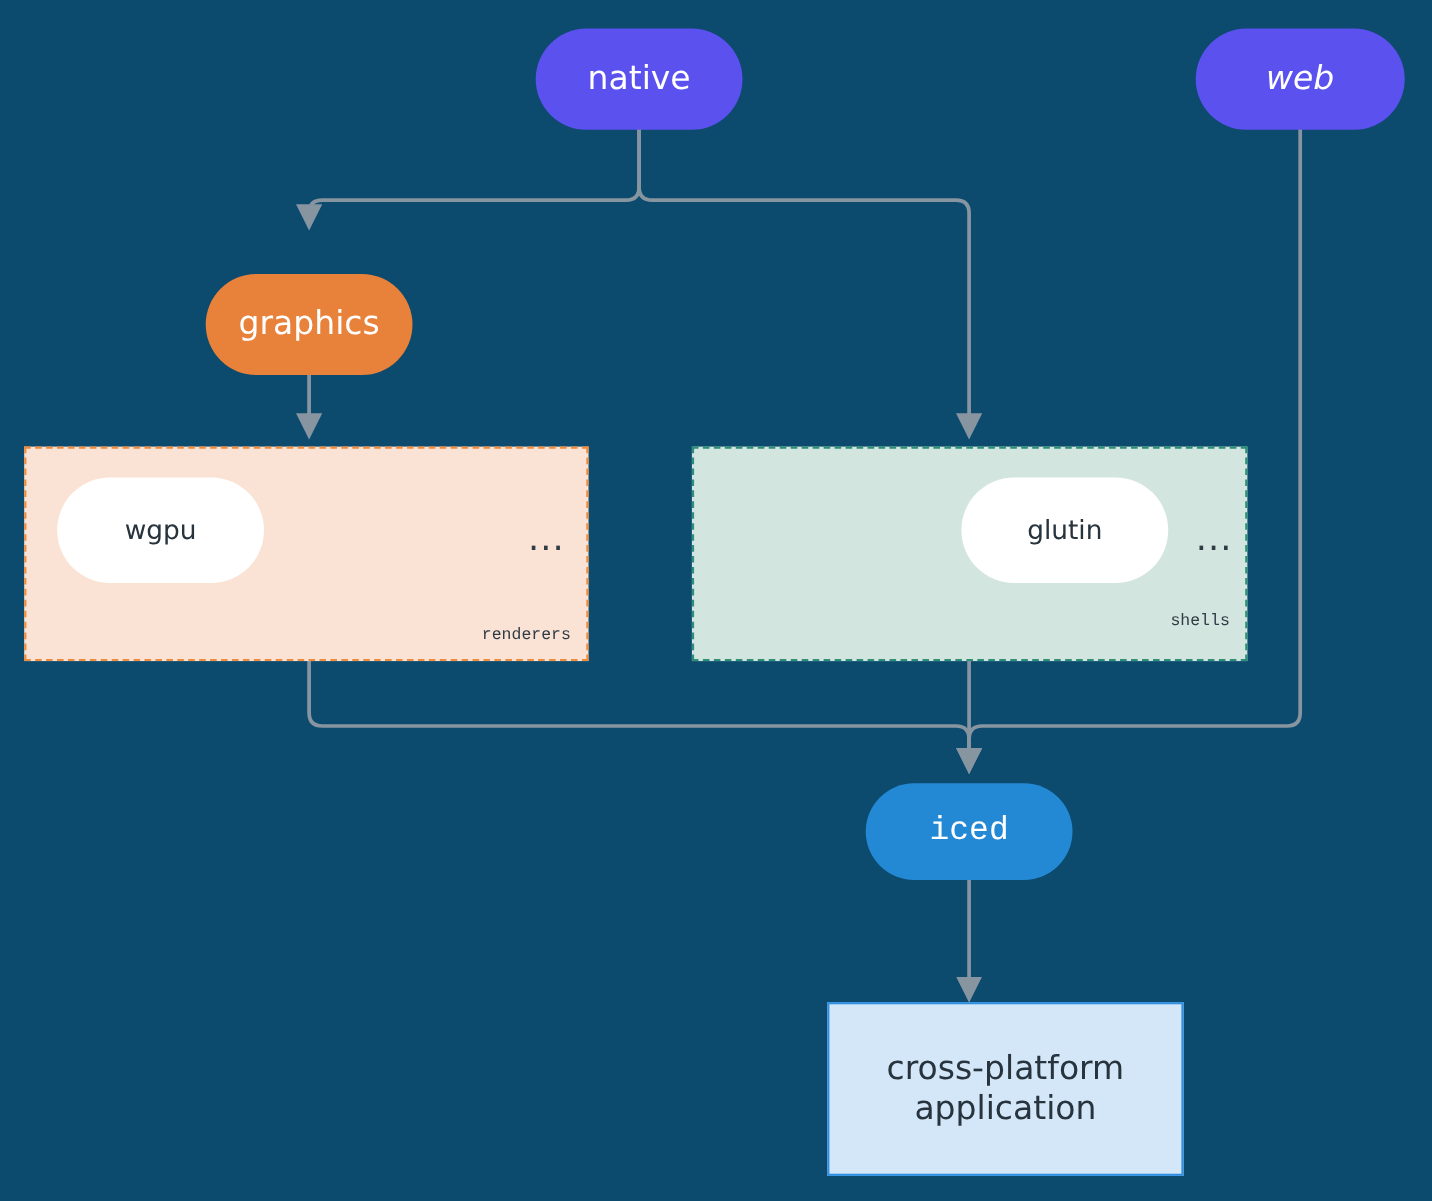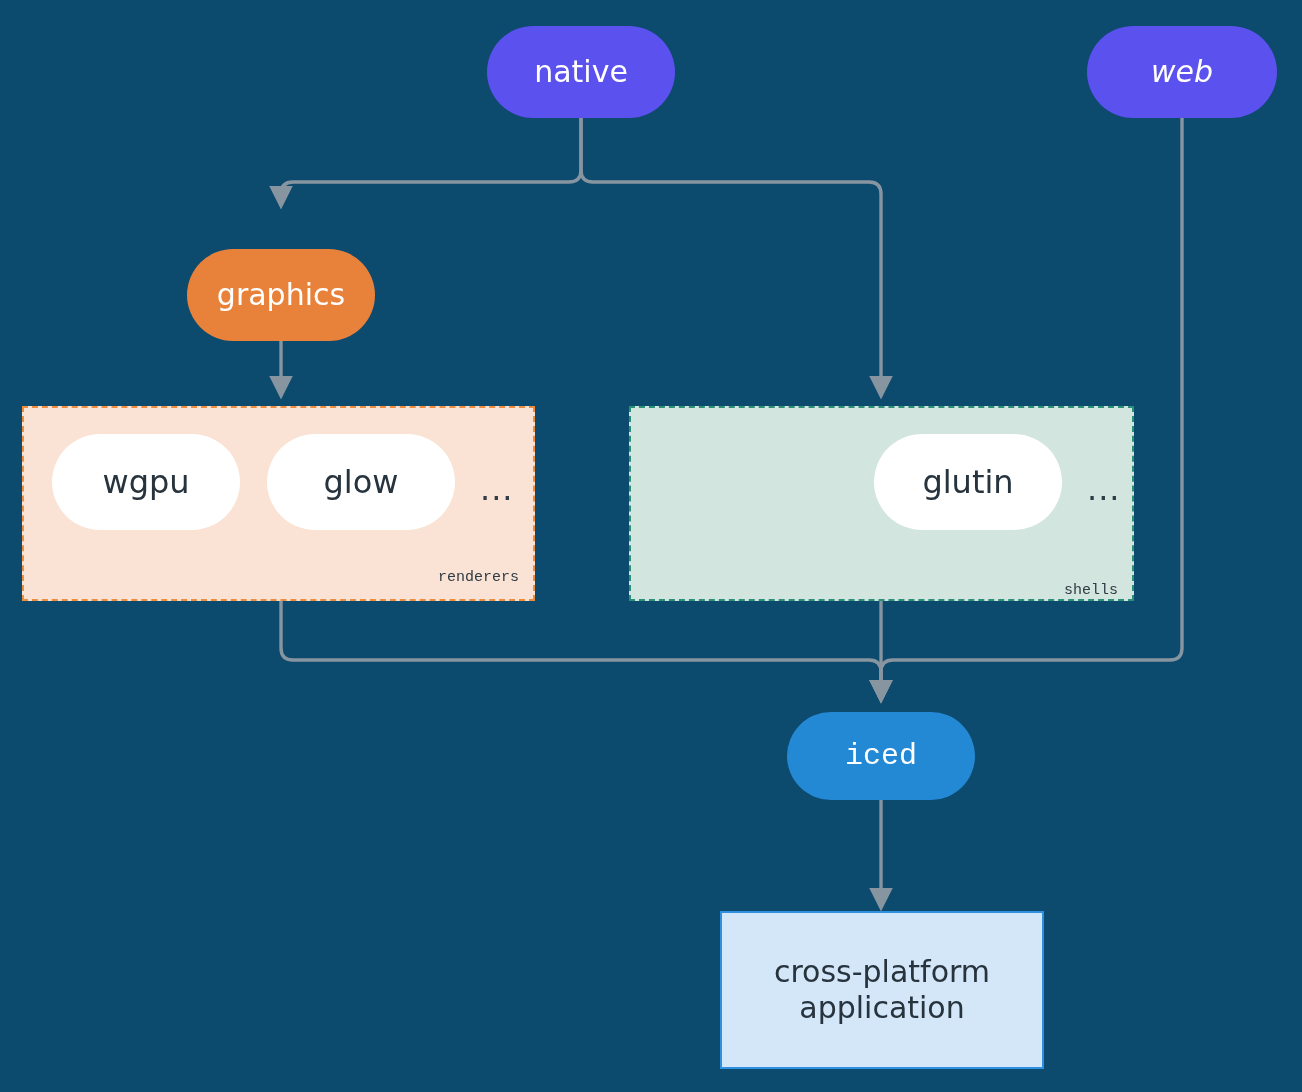--- a/index.html
+++ b/index.html
@@ -65,20 +65,21 @@
     font-family: Liberation Mono, monospace;
   }
 
   
   .app-node {
     background: #d4e7f8;
     border: 2px solid #2f8fe0;
     color: #27333d;
     font-size: 30px;
     line-height: 1.45;
+    margin-left: 32px;
   }
 
   
   .cluster {
     position: absolute;
     box-sizing: border-box;
   }
   .cluster-renderers {
     background: #fae3d4;
     border: 2px dashed #ef8c3d;
@@ -99,21 +100,21 @@
     font-size: 32px;
     color: #2f3b45;
     letter-spacing: 1px;
     white-space: nowrap;
   }
 
   
   .leaf-node {
     background: #ffffff;
     color: #27333d;
-    font-size: 32px;
+    font-size: 24px;
     align-items: center;
   }
 </style>
 </head>
 <body>
 
 <div id="diagram-canvas">
 
   <svg id="edge-layer" viewBox="0 0 1302 1092" width="1302" height="1092" xmlns="http://www.w3.org/2000/svg">
     <defs>
@@ -146,33 +147,30 @@
   </div>
 
   <div class="node pill graphics-node" style="left:187px; top:218px; width:188px; height:92px;margin-top:31px;">
     <span class="node-label">graphics</span>
   </div>
 
   <div class="cluster cluster-renderers" style="left:22px; top:406px; width:513px; height:195px;">
     <div class="node pill leaf-node" style="left:28px; top:26px; width:188px; height:96px; position:absolute;">
       <span class="node-label">wgpu</span>
     </div>
-    <div class="node pill leaf-node" style="left:243px; top:26px; width:188px; height:96px; position:absolute;">
-      <span class="node-label">glow</span>
-    </div>
     <span class="cluster-ellipsis" style="left:456px; top:62px;">...</span>
     <span class="cluster-label" style="right:14px; bottom:13px;">renderers</span>
   </div>
 
   <div class="cluster cluster-shells" style="left:629px; top:406px; width:505px; height:195px;">
     <div class="node pill leaf-node" style="left:243px; top:26px; width:188px; height:96px; position:absolute;">
       <span class="node-label">glutin</span>
     </div>
     <span class="cluster-ellipsis" style="left:456px; top:62px;">...</span>
-    <span class="cluster-label" style="right:14px; bottom:0;margin-left:40px;">shells</span>
+    <span class="cluster-label" style="right:14px; bottom:26px;margin-left:40px;">shells</span>
   </div>
 
   <div class="node pill iced-node" style="left:787px; top:712px; width:188px; height:88px;">
     <span class="node-label">iced</span>
   </div>
 
   <div class="node app-node" style="left:720px; top:911px; width:324px; height:158px;">
     <span class="node-label">cross-platform
 application</span>
   </div>

